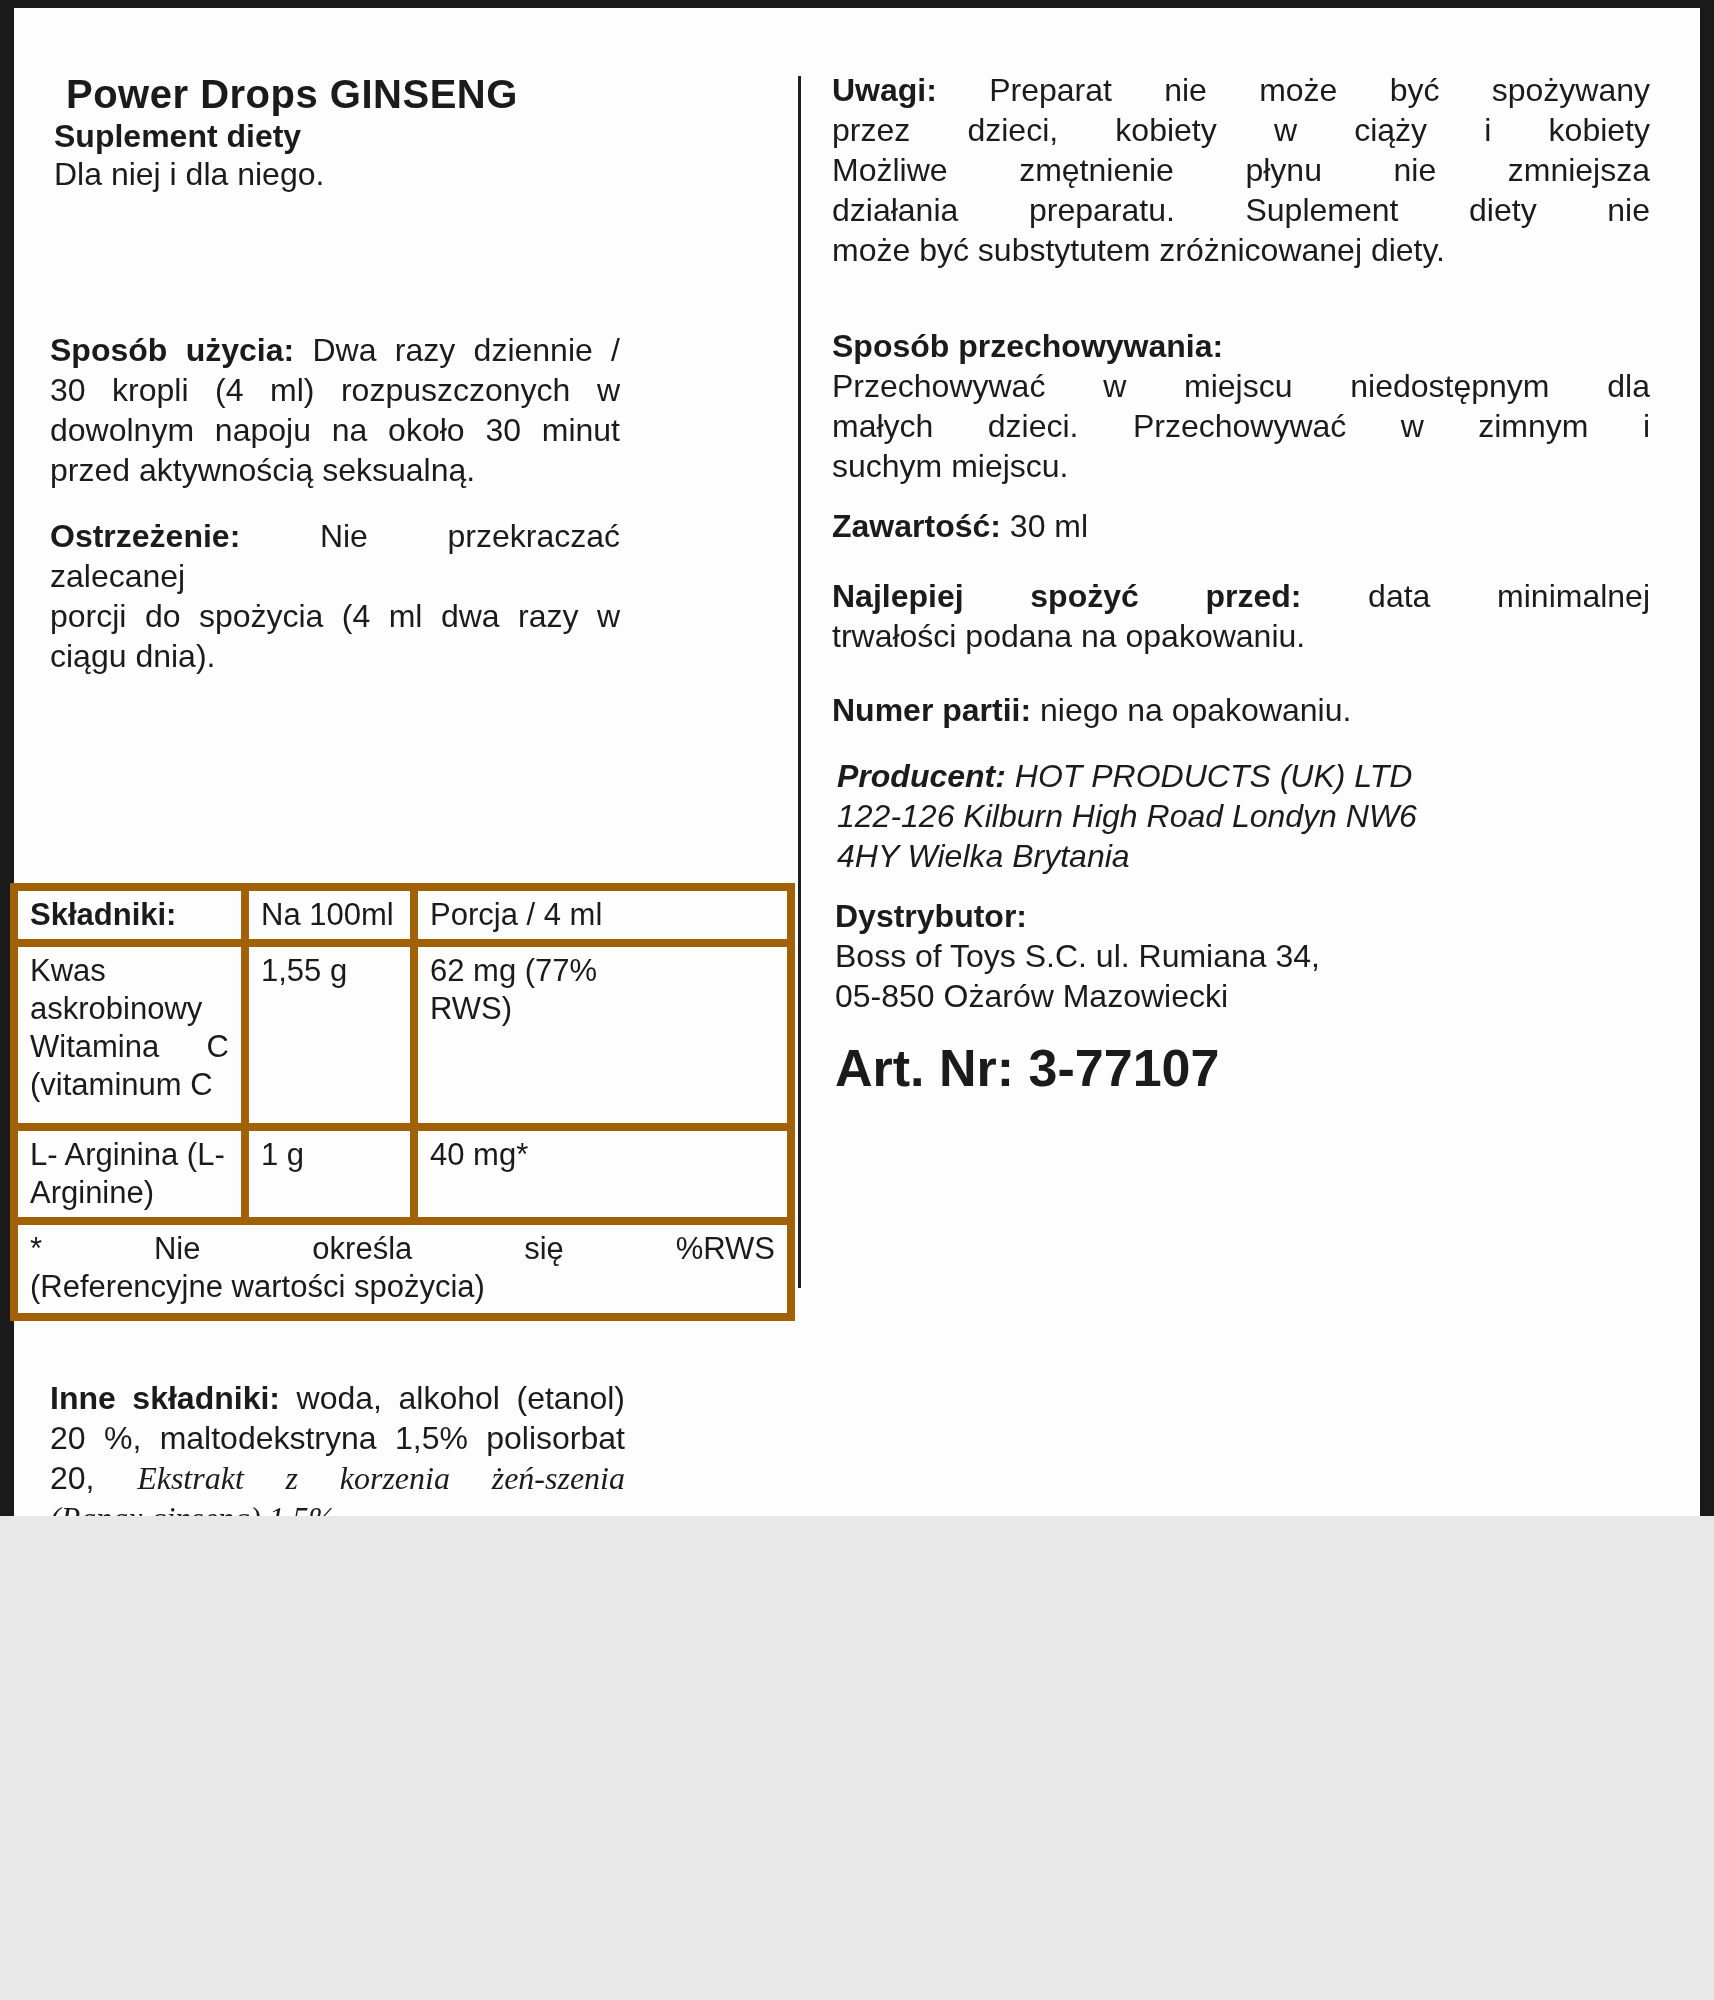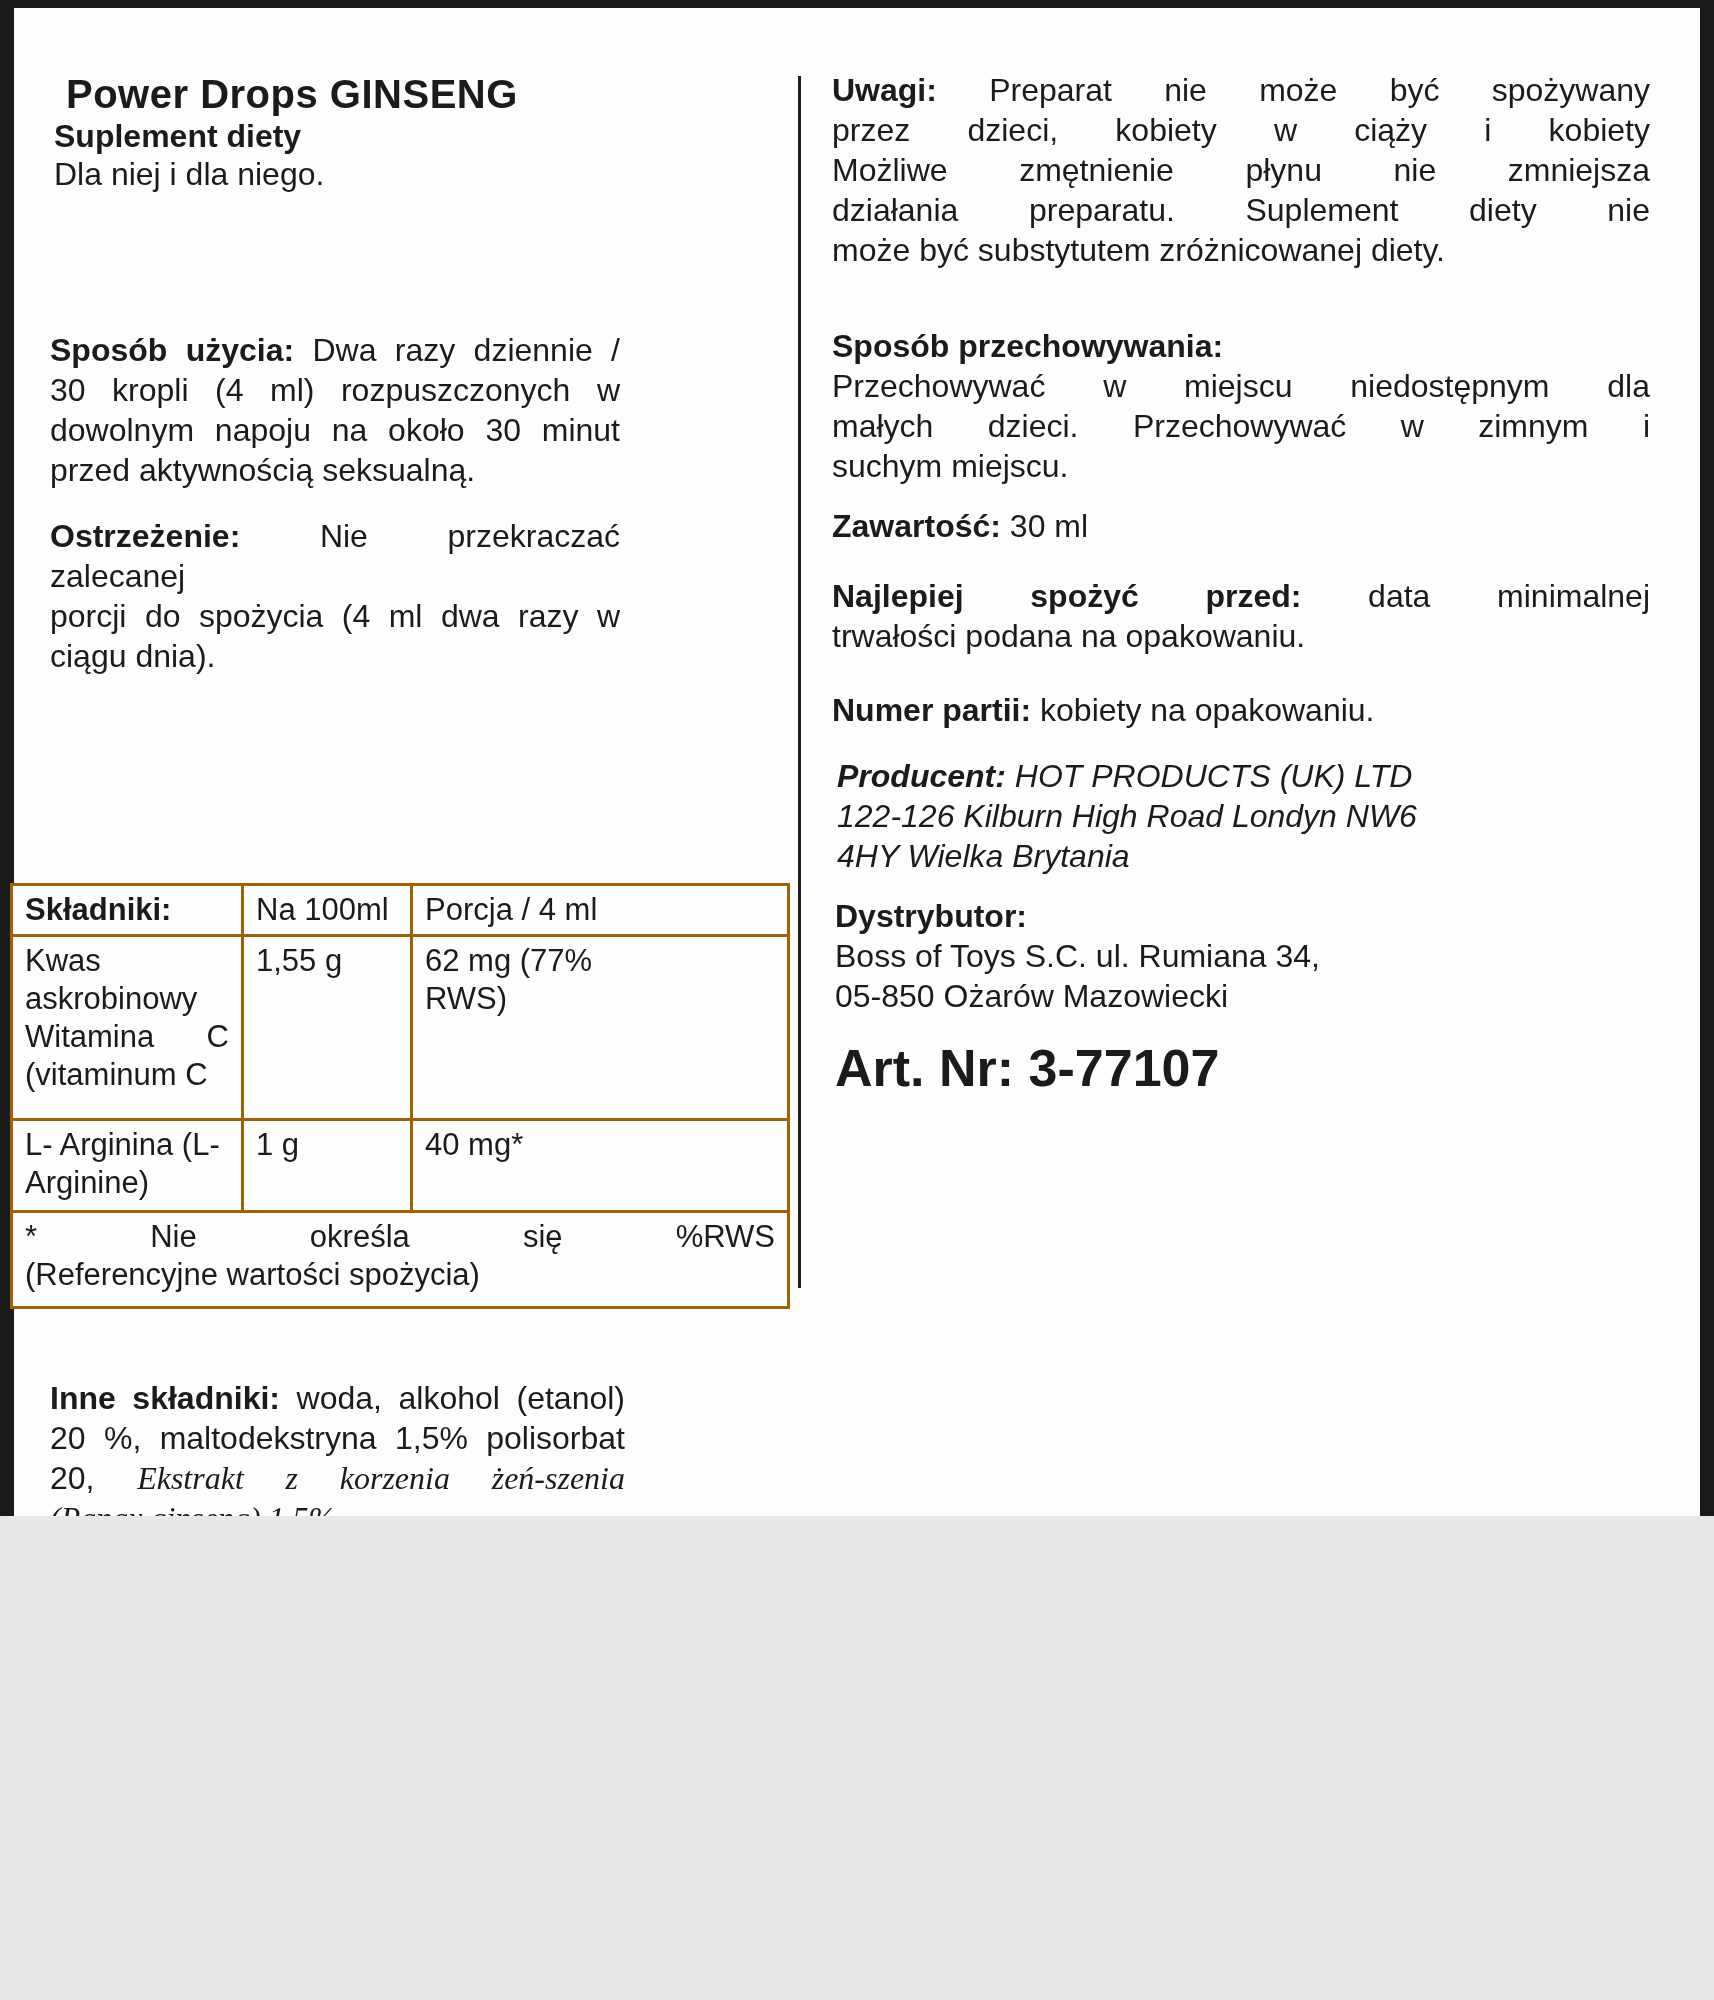--- a/index.html
+++ b/index.html
@@ -35,21 +35,21 @@
   .best    { left:832px; top:576px; width:818px; }
   .batch   { left:832px; top:690px; width:818px; }
   .producer{ left:837px; top:756px; width:760px; text-align:left;font-style:italic; }
   .distrib { left:835px; top:896px; width:760px; text-align:left; }
   .artnr   { left:835px; top:1038px; font-size:52px; font-weight:bold; }
 
   
   .ing-table-wrap { left:10px; top:883px; }
   table.ing { border-collapse:collapse; table-layout:fixed; width:777px;
               font-size:31px; line-height:38px; }
-  table.ing td, table.ing th { border:3px solid #a16207; vertical-align:top;
+  table.ing td, table.ing th { border:8px solid #a16207; vertical-align:top;
               padding:5px 12px; background:#fdfdfd; }
   col.c1 { width:231px; } col.c2 { width:169px; } col.c3 { width:377px; }
   th.hdr-ing { text-align:left; font-weight:bold; }
   th.hdr-num { text-align:left; font-weight:normal; }
   tr.r-head { height:48px; }
   tr.r1 { height:184px; }
   tr.r2 { height:92px; }
   tr.r-foot { height:96px; }
   td.cell-ing  { text-align:justify; }
   td.cell-left { text-align:left; }
@@ -147,21 +147,21 @@
   <div class="abs block contline">
     <span class="b">Zawartość:</span> <span>30 ml</span>
   </div>
 
   <div class="abs block best">
     <div class="jline"><span class="b">Najlepiej spożyć przed:</span> <span>data minimalnej</span></div>
     <div class="lline">trwałości podana na opakowaniu.</div>
   </div>
 
   <div class="abs block batch">
-    <span class="b">Numer partii:</span> <span>kobiety na opakowaniu.</span>
+    <span class="b">Numer partii:</span> <span>niego na opakowaniu.</span>
   </div>
 
   <div class="abs block producer">
     <div><span class="b">Producent:</span> <span>HOT PRODUCTS (UK) LTD</span></div>
     <div>122-126 Kilburn High Road Londyn NW6</div>
     <div>4HY Wielka Brytania</div>
   </div>
 
   <div class="abs block distrib">
     <div class="b">Dystrybutor:</div>

